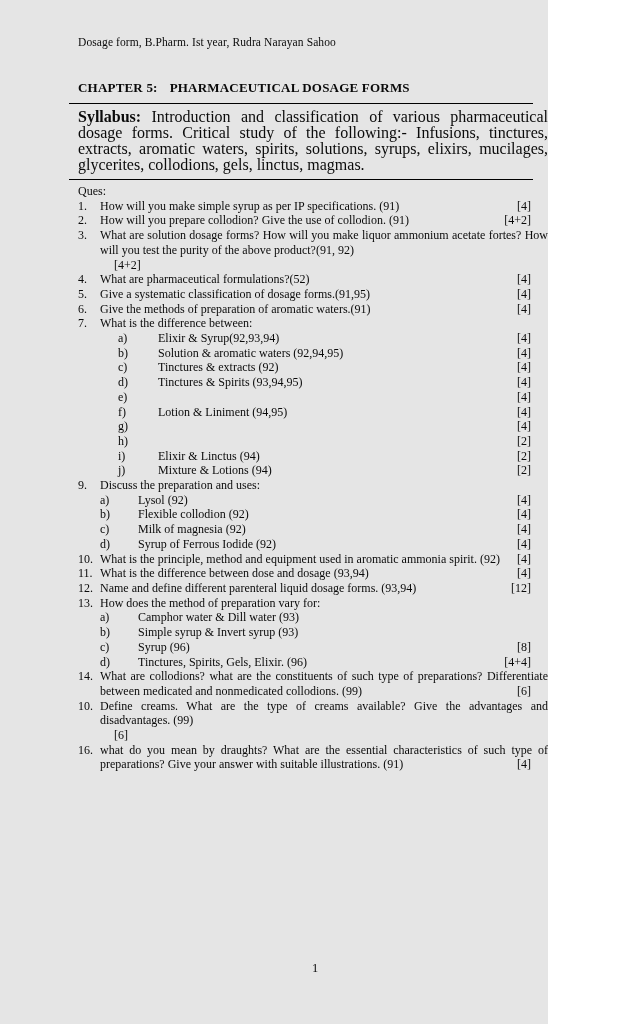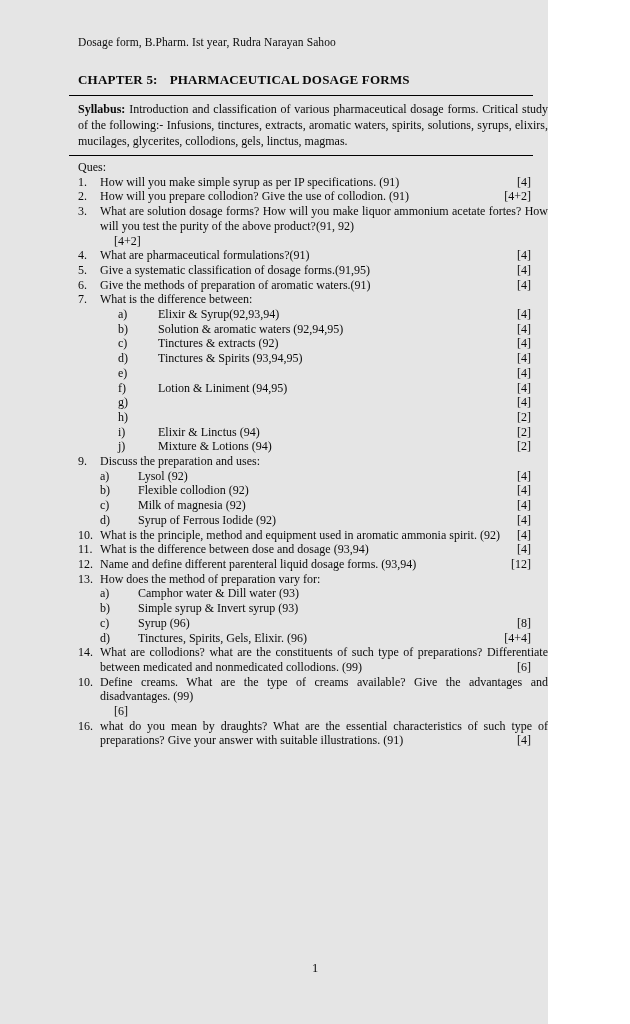--- a/index.html
+++ b/index.html
@@ -13,37 +13,37 @@
   }
   .content {
     position:absolute; left:78px; top:0; width:470px;
   }
   .doc-header {
     padding-top:36px;
     font-size:11.5px;
     letter-spacing:0.1px;
   }
   .chapter-title {
-    margin-top:24px;
+    margin-top:32px;
     font-size:13px;
     font-weight:bold;
     letter-spacing:0.2px;
   }
   .chapter-title .title-text { margin-left:12px; }
   .rule {
     border:none; margin:0;
     border-top:1.6px solid #000;
     width:464px;
     margin-left:-9px;
   }
   .rule-1 { margin-top:7px; }
   .rule-2 { margin-top:6px; }
   .syllabus {
     margin:5px 0 0 0;
-    font-size:12px;
+    font-size:16px;
     line-height:16px;
     text-align:justify;
   }
   .syllabus .syl-label { font-weight:bold; }
   .ques-label {
     margin-top:4px;
     font-size:12px;
     line-height:14.7px;
   }
   .q-list {
@@ -111,21 +111,21 @@
         <div class="q-item">
           <div class="q-head">
             <span class="q-num">3.</span>
             <div class="q-text">What are solution dosage forms? How will you make liquor ammonium acetate fortes? How will you test the purity of the above product?(91, 92)</div>
           </div>
           <div class="q-marks-below">[4+2]</div>
         </div>
         <div class="q-item">
           <div class="q-head">
             <span class="q-num">4.</span>
-            <div class="q-text">What are pharmaceutical formulations?(91)</div>
+            <div class="q-text">What are pharmaceutical formulations?(52)</div>
             <span class="q-marks">[4]</span>
           </div>
         </div>
         <div class="q-item">
           <div class="q-head">
             <span class="q-num">5.</span>
             <div class="q-text">Give a systematic classification of dosage forms.(91,95)</div>
             <span class="q-marks">[4]</span>
           </div>
         </div>

